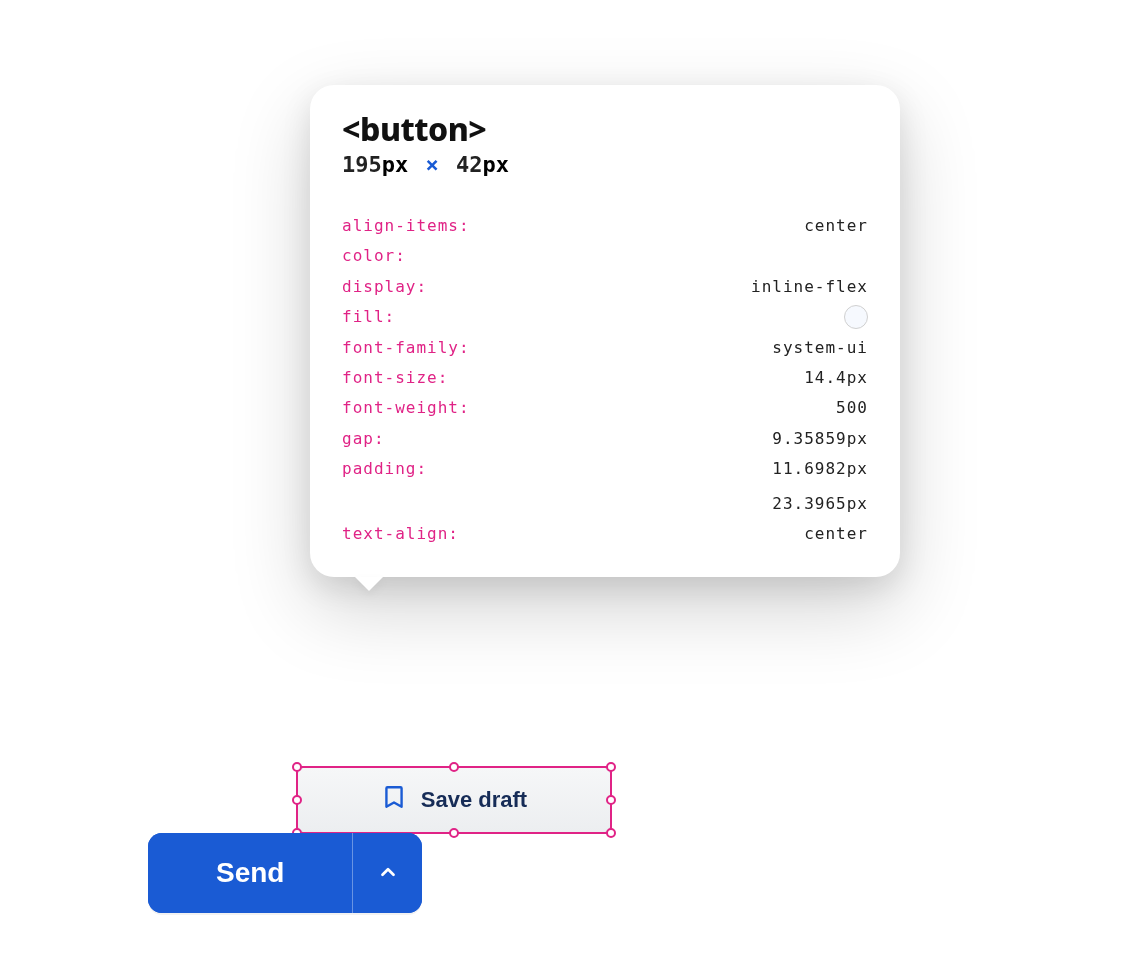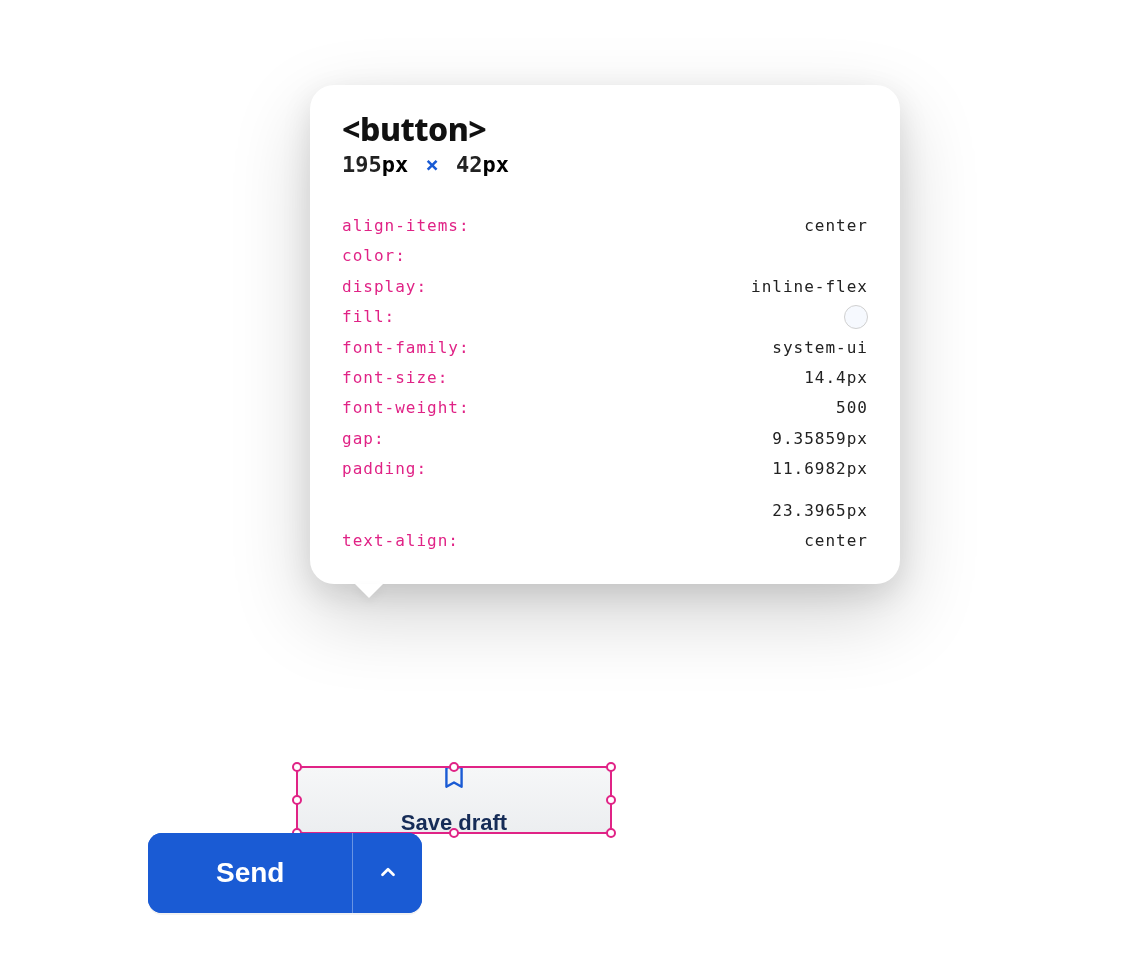--- a/index.html
+++ b/index.html
@@ -85,21 +85,21 @@
     text-align: right;
     white-space: pre;
     display: flex;
     align-items: center;
     gap: 12px;
     justify-content: flex-end;
   }
   .prop-value.multiline {
     flex-direction: column;
     align-items: center;
-    gap: 11px;
+    gap: 4px;
   }
   .swatch {
     width: 24px;
     height: 24px;
     border-radius: 50%;
     border: 1.5px solid #d0d0d0;
     display: inline-block;
     flex-shrink: 0;
   }
 
@@ -113,21 +113,20 @@
     background: linear-gradient(#f6f7f8, #eceef0);
     border: 1px solid #d6d8db;
     border-radius: 12px;
     display: inline-flex;
     align-items: center;
     justify-content: center;
     gap: 14px;
     color: #162c57;
     font-weight: 600;
     font-size: 22px;
-    flex-direction: column;
   }
   .selected-button svg {
     width: 26px;
     height: 26px;
   }
 
   
   .selection-box {
     position: absolute;
     top: 766px;

